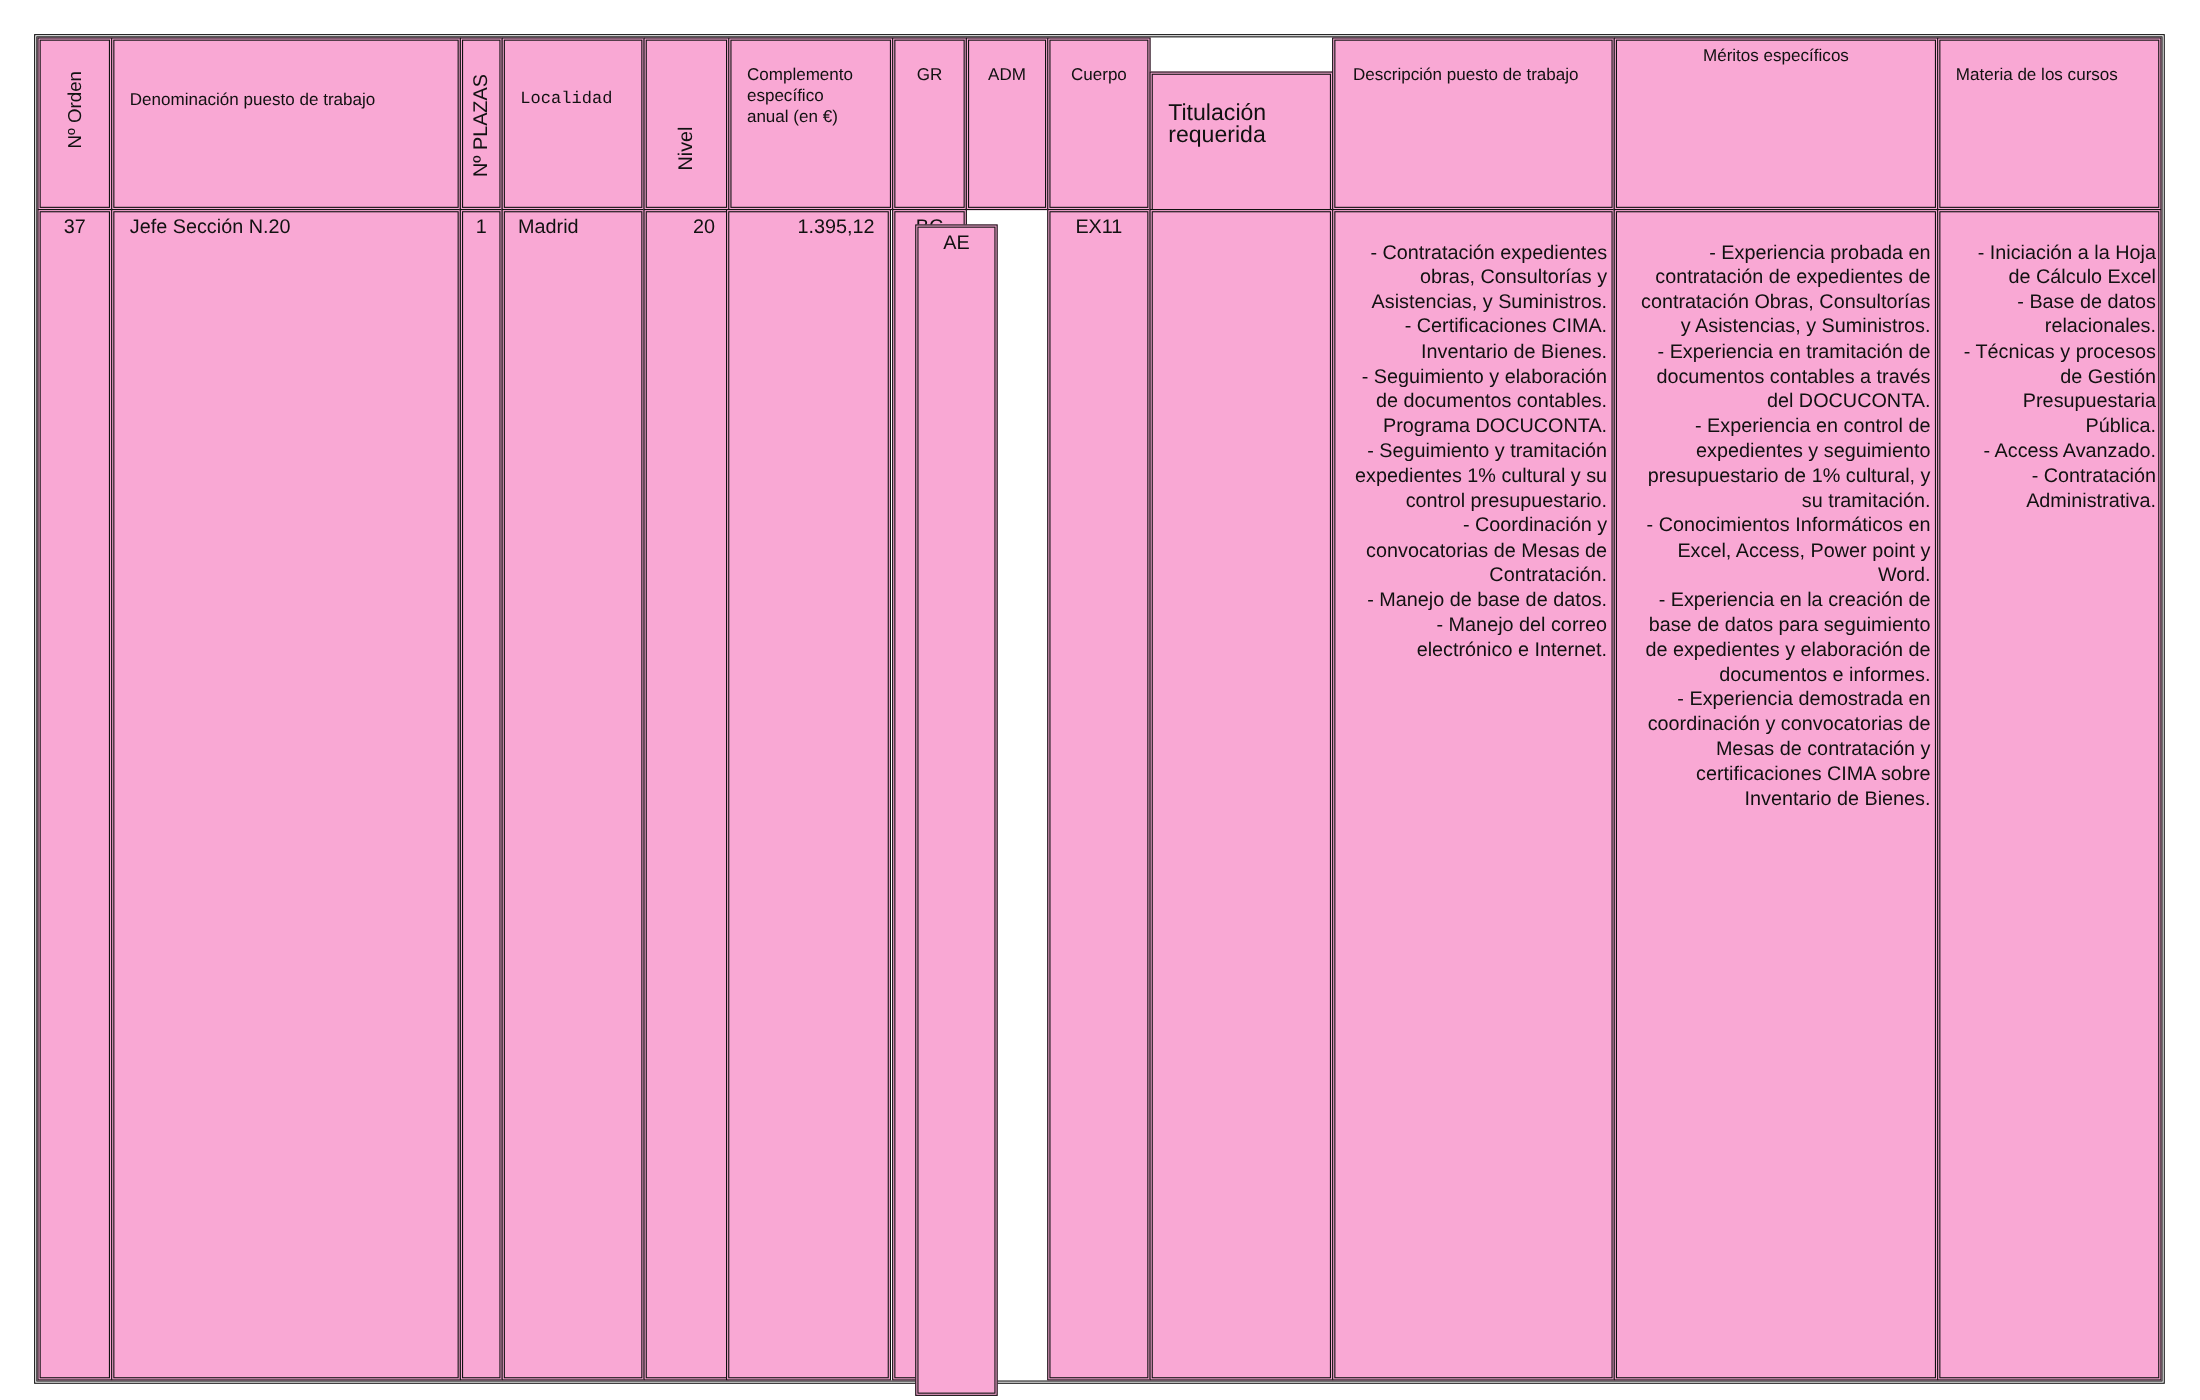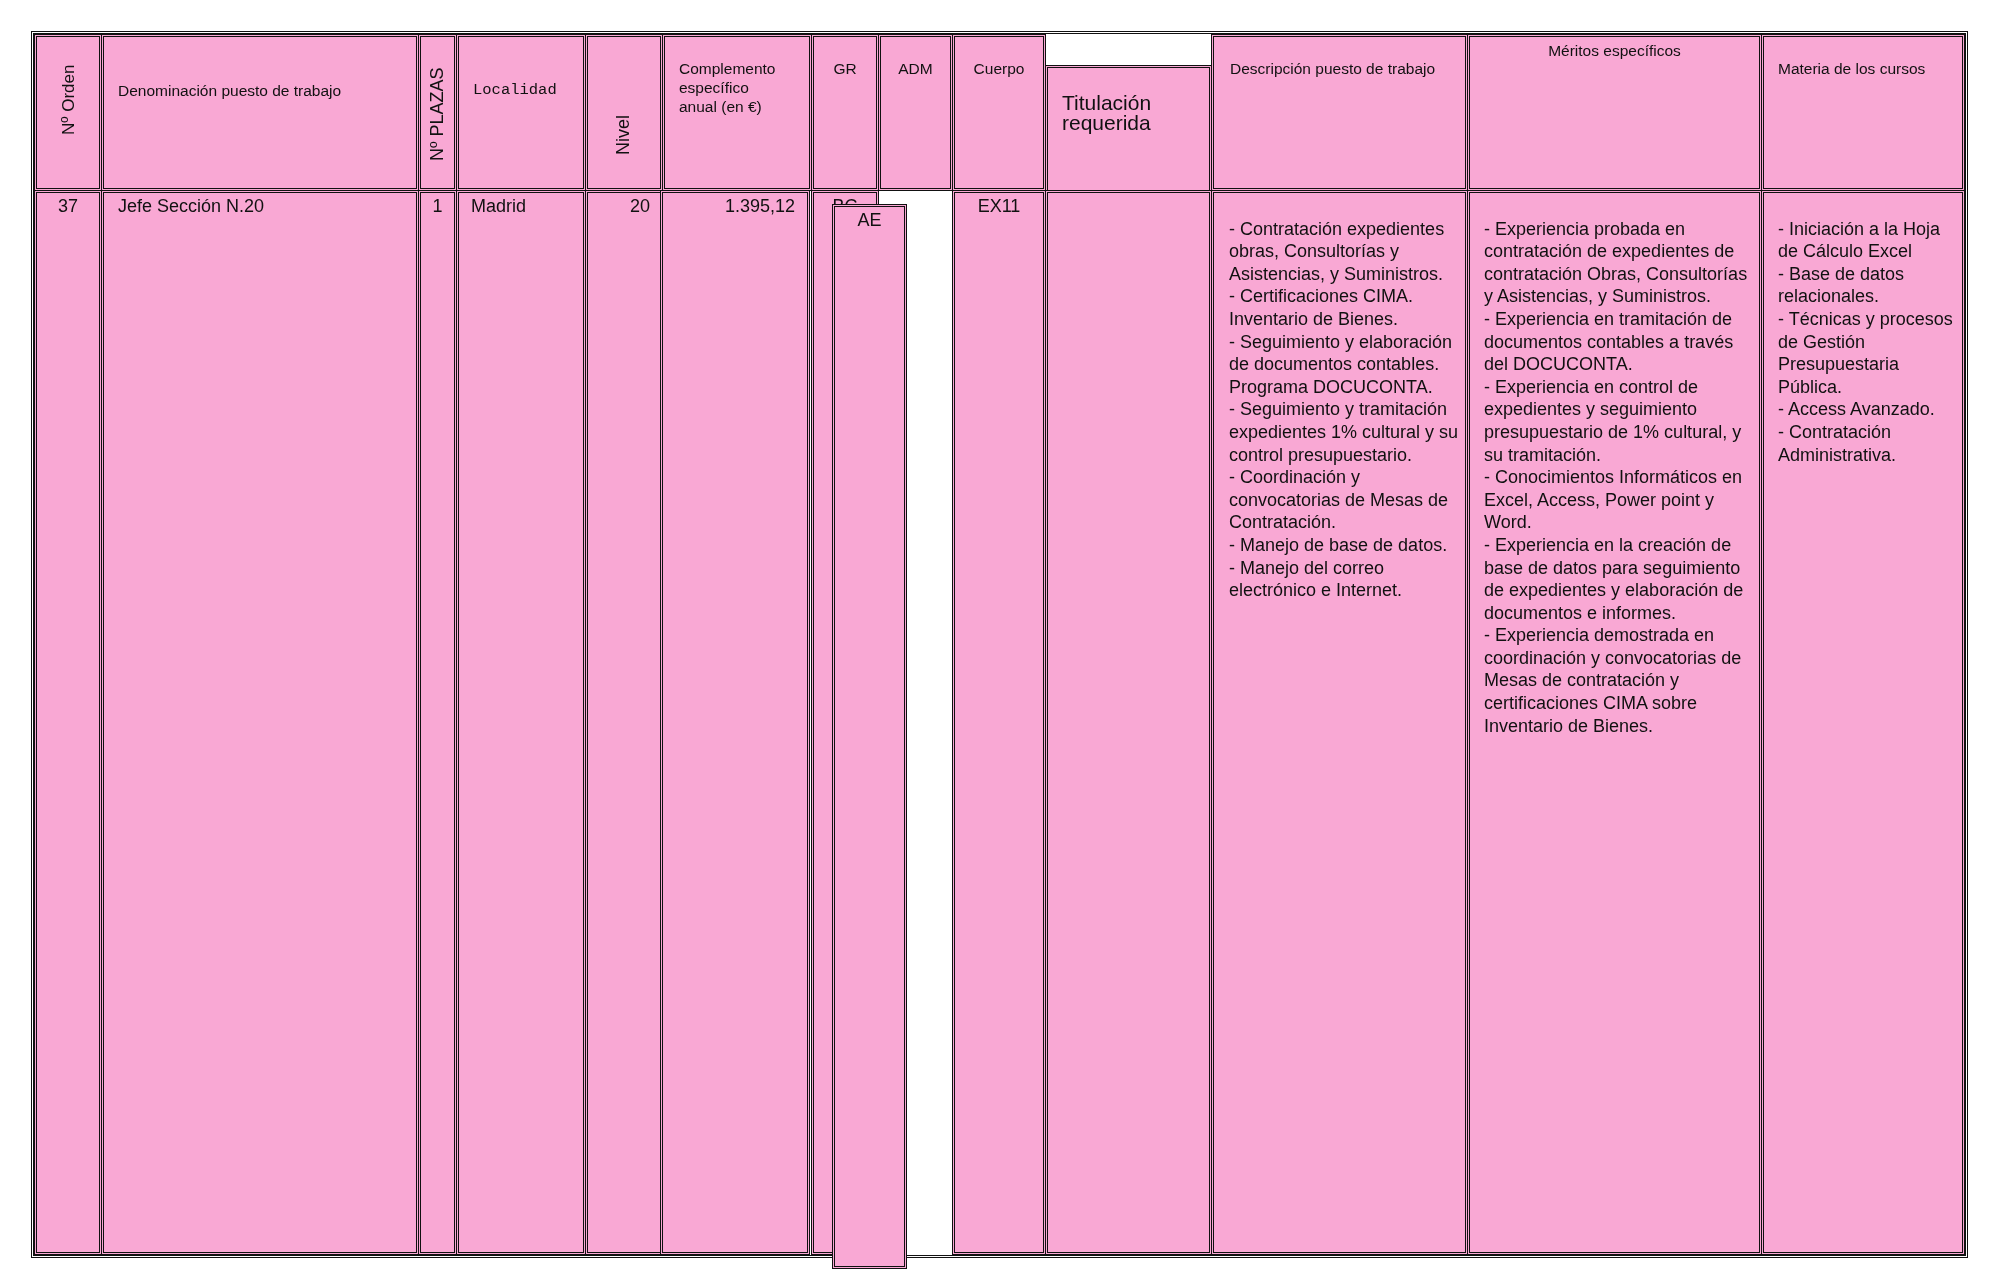--- a/index.html
+++ b/index.html
@@ -9,21 +9,21 @@
            border: 3px double #111; box-sizing: border-box; }
   .cell { position: absolute; box-sizing: border-box; border: 3px double #111; background: #f9a8d4; overflow: hidden; }
   .hdr { font-size: 15.5px; line-height: 19px; }
   .body { font-size: 18px; line-height: 22.6px; }
   .pad { padding: 22px 10px 0 14px; }
   .vert { position: absolute; left: 50%; bottom: 34px; transform-origin: 0 0;
           transform: rotate(-90deg); white-space: nowrap; font-size: 17px; }
   .center { text-align: center; }
   .right { text-align: right; }
   .bpad { padding: 4px 10px 0 12px; }
-  .multi { white-space: pre-line; }
+  .multi { white-space: pre-line; text-align: right; }
 </style>
 </head>
 <body>
 
 <div class="frame"></div>
 
 <div class="cell hdr" style="left:34px;top:34px;width:68px;height:157px;">
   <span class="vert" style="margin-left:-9px;">Nº Orden</span>
 </div>
 <div class="cell hdr pad" style="left:101px;top:34px;width:318px;height:157px;padding-top:44px;padding-left:14px;">

